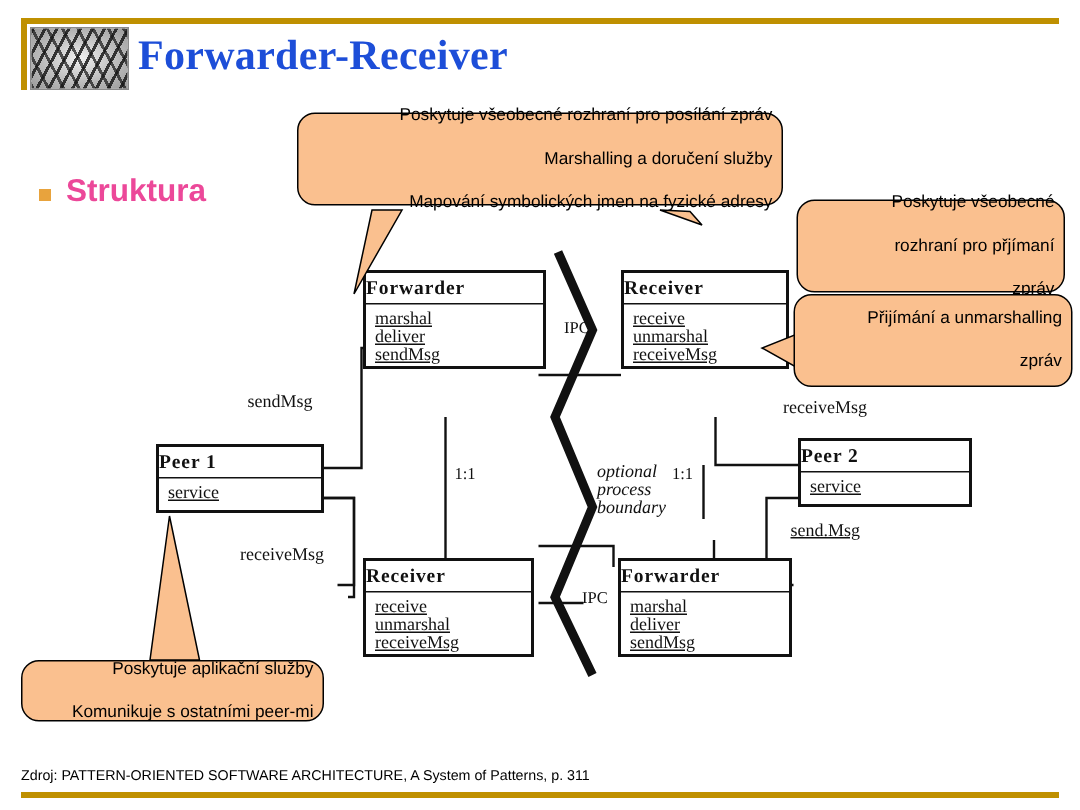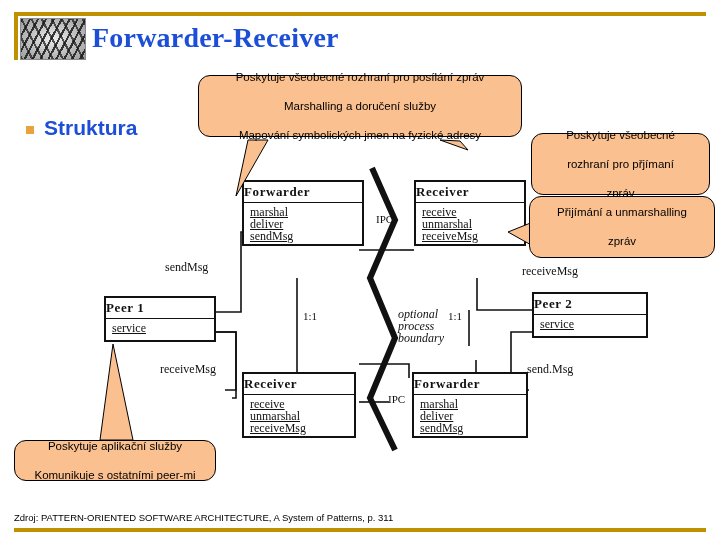--- a/index.html
+++ b/index.html
@@ -35,21 +35,21 @@
     font-weight:bold;font-size:28px;color:#1d4ed8;
     letter-spacing:.2px;white-space:nowrap;
   }
 
   
   .bullet-sq{
     position:absolute;left:26px;top:126px;width:8px;height:8px;background:#e8a33d;
   }
   .bullet-txt{
     position:absolute;left:44px;top:116px;
-    font-weight:bold;font-size:21px;color:#1d4ed8;white-space:nowrap;
+    font-weight:bold;font-size:21px;color:#ec4899;white-space:nowrap;
   }
 
   
   .diagram{
     position:absolute;left:14px;top:150px;width:692px;height:345px;
     background:#ffffff;
   }
   .dg{position:absolute;left:0;top:0;width:692px;height:345px;}
 
   
@@ -85,21 +85,21 @@
     white-space:nowrap;
   }
 
   
   .callout{
     position:absolute;background:#fac08f;border:1px solid #000;
     border-radius:12px;color:#000;font-size:11.5px;line-height:14.5px;
     text-align:center;display:flex;align-items:center;justify-content:center;
     box-sizing:border-box;padding:4px 6px;
   }
-  .callout span{display:block;width:100%;}
+  .callout span{display:block;width:100%;text-align:right;}
   .tail{position:absolute;}
 
   
   .ftr-rule{
     position:absolute;left:14px;top:528px;width:692px;height:4px;background:#bf9000;
   }
   .source{
     position:absolute;left:14px;top:512px;font-size:9.5px;color:#000;white-space:nowrap;
   }
 </style>
@@ -196,21 +196,21 @@
       <div class="ops">
         <div>marshal</div>
         <div>deliver</div>
         <div>sendMsg</div>
       </div>
     </div>
 
     <div class="elab" style="left:151px;top:110px;">sendMsg</div>
     <div class="elab" style="left:146px;top:212px;">receiveMsg</div>
     <div class="elab" style="left:508px;top:114px;">receiveMsg</div>
-    <div class="elab" style="left:513px;top:212px;">send.Msg</div>
+    <div class="elab" style="left:513px;top:196px;text-decoration:underline;">send.Msg</div>
 
     <div class="mult" style="left:289px;top:160px;">1:1</div>
     <div class="mult" style="left:434px;top:160px;">1:1</div>
 
     <div class="ipc" style="left:362px;top:63px;">IPC</div>
     <div class="ipc" style="left:374px;top:243px;">IPC</div>
 
     <div class="boundary-lbl" style="left:384px;top:158px;">
       <div>optional</div>
       <div>process</div>

